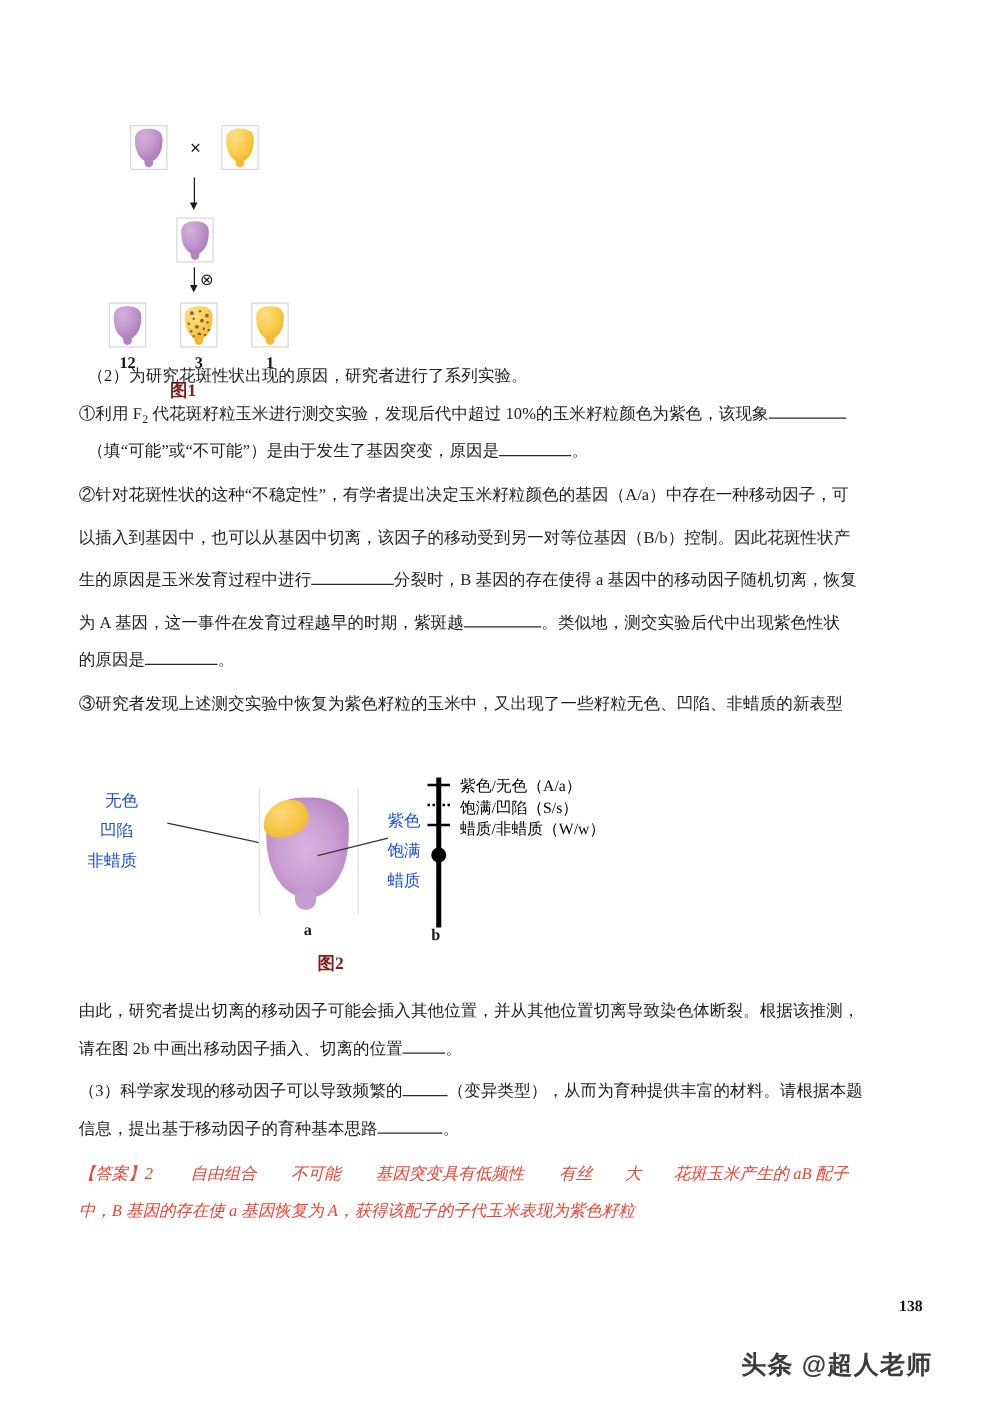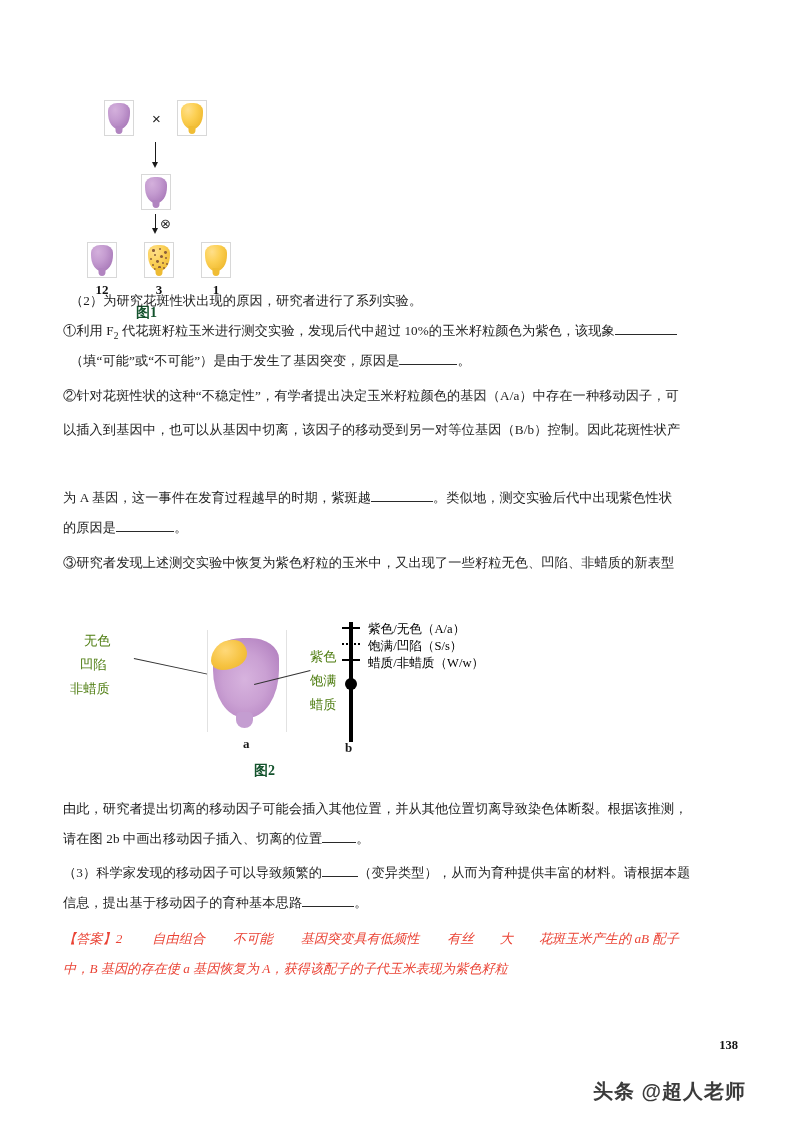--- a/index.html
+++ b/index.html
@@ -104,35 +104,35 @@
     font-size:13px;
     font-weight:bold;
     font-family:"Liberation Serif",serif;
     text-align:center;
     color:#111;
   }
   .figcap{
     position:absolute;
     font-size:14px;
     font-weight:bold;
-    color:#14532d;
+    color:#7f1d1d;
   }
 
   
   #fig2{
     position:absolute;
     left:62px;top:612px;
     width:480px;height:170px;
   }
   .f2label{
     position:absolute;
     font-size:13.2px;
     line-height:22px;
     white-space:nowrap;
-    color:#4d7c0f;
+    color:#1d4ed8;
   }
   .seedbox{
     position:absolute;
     left:145px;top:18px;
     width:78px;height:102px;
     border-left:1px solid #e2e2e2;
     border-right:1px solid #e2e2e2;
     background:#fff;
   }
   .seed-purple{
@@ -303,20 +303,23 @@
     <span>①利用 F</span><span class="sub">2</span><span> 代花斑籽粒玉米进行测交实验，发现后代中超过 10%的玉米籽粒颜色为紫色，该现象</span><span class="blank" style="width:62px;"></span>
   </div>
 
   <div class="ptext" style="left:70px;top:346px;">
     <span>（填“可能”或“不可能”）是由于发生了基因突变，原因是</span><span class="blank" style="width:58px;"></span><span>。</span>
   </div>
 
   <div class="ptext" style="left:63px;top:381px;">②针对花斑性状的这种“不稳定性”，有学者提出决定玉米籽粒颜色的基因（A/a）中存在一种移动因子，可</div>
   <div class="ptext" style="left:63px;top:415px;">以插入到基因中，也可以从基因中切离，该因子的移动受到另一对等位基因（B/b）控制。因此花斑性状产</div>
 
+  <div class="ptext" style="left:63px;top:449px;">
+    <span>生的原因是玉米发育过程中进行</span><span class="blank" style="width:66px;"></span><span>分裂时，B 基因的存在使得 a 基因中的移动因子随机切离，恢复</span>
+  </div>
 
   <div class="ptext" style="left:63px;top:513px;">
     <span>的原因是</span><span class="blank" style="width:58px;"></span><span>。</span>
   </div>
 
   <div class="ptext" style="left:63px;top:483px;">
     <span>为 A 基因，这一事件在发育过程越早的时期，紫斑越</span><span class="blank" style="width:62px;"></span><span>。类似地，测交实验后代中出现紫色性状</span>
   </div>
 
   <div class="ptext" style="left:63px;top:548px;">③研究者发现上述测交实验中恢复为紫色籽粒的玉米中，又出现了一些籽粒无色、凹陷、非蜡质的新表型</div>

